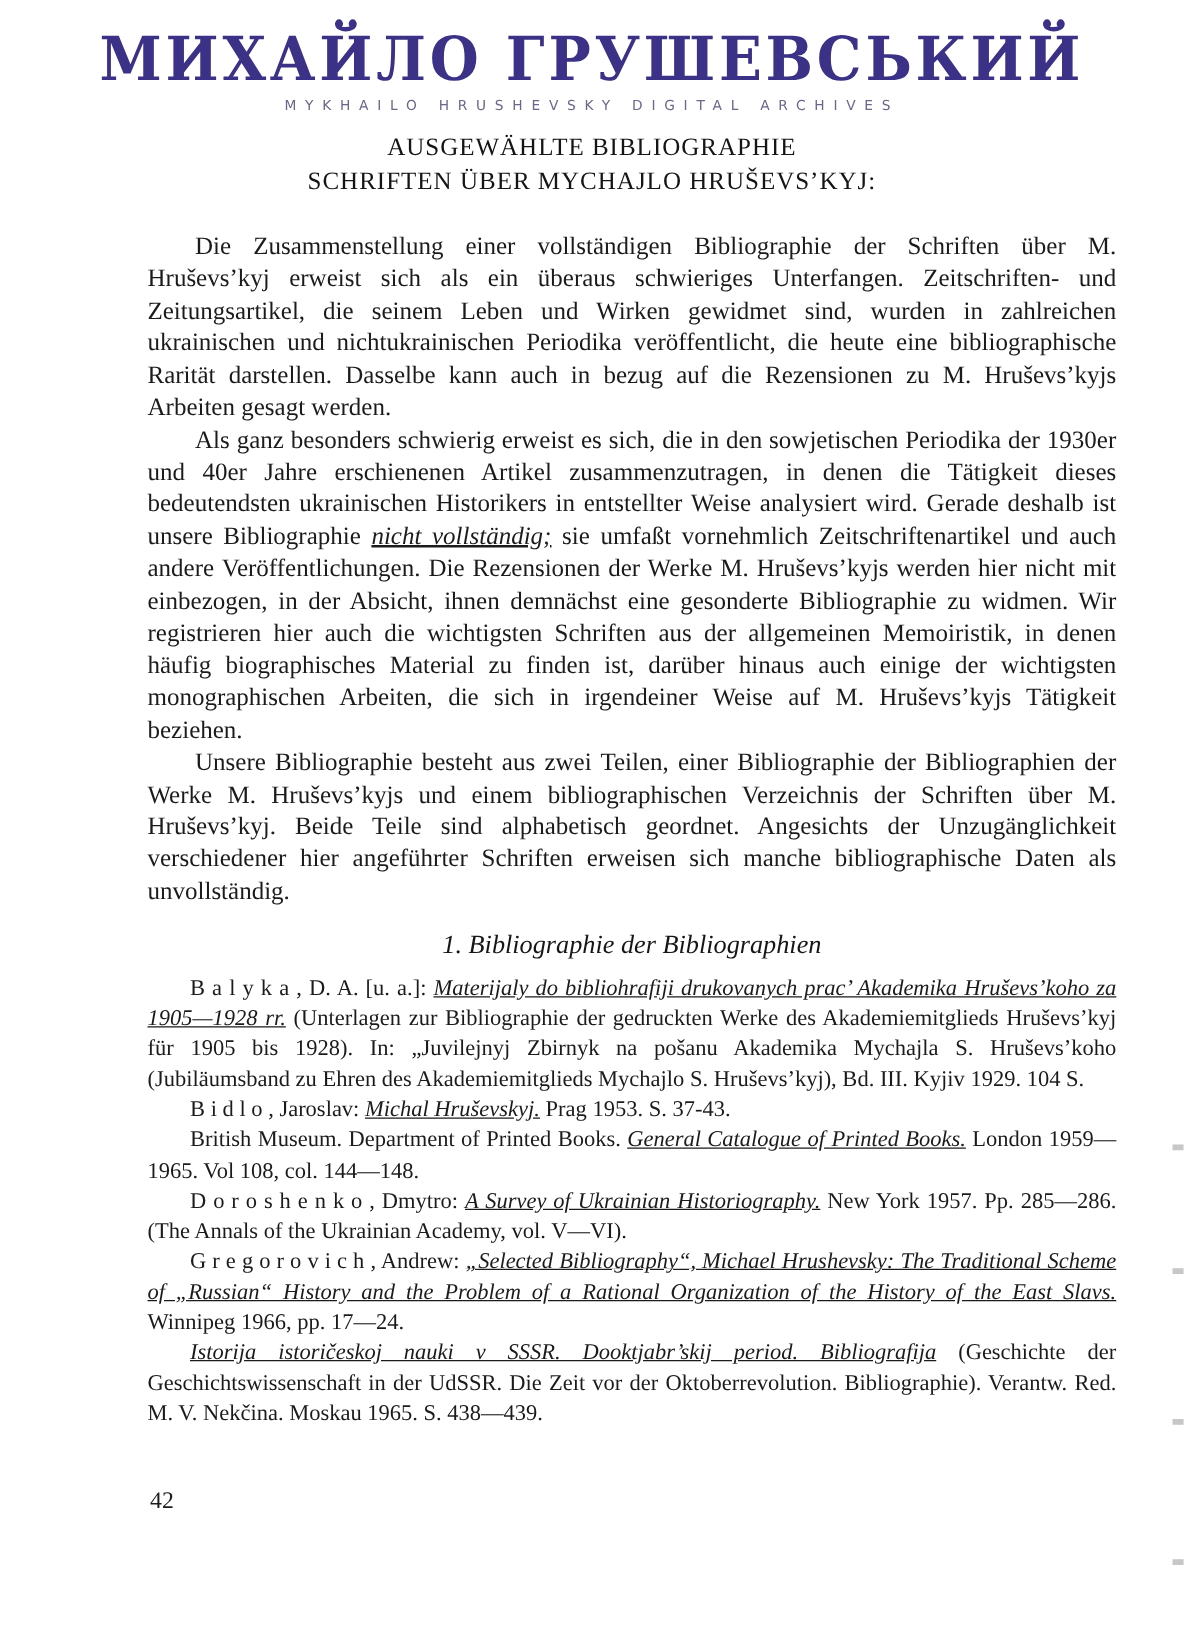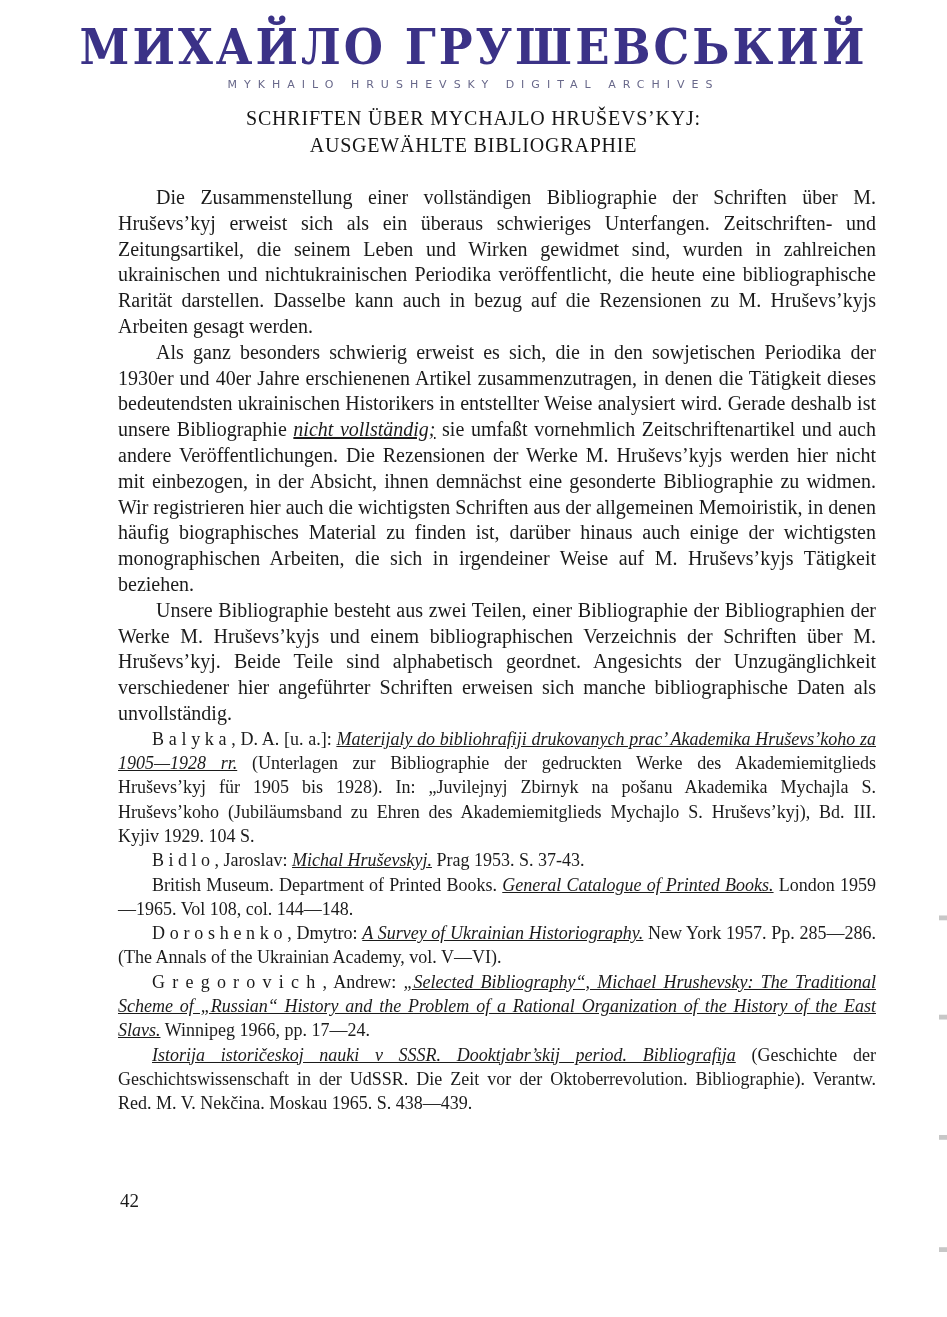--- a/index.html
+++ b/index.html
@@ -45,21 +45,21 @@
   }
   .doc-title {
     margin-top: 14px;
     text-align: center;
     font-size: 20px;
     line-height: 27px;
     letter-spacing: 0.8px;
     color: #151515;
   }
   .content {
-    margin: 26px 71px 0 118px; 
+    margin: 26px 54px 0 118px; 
     text-align: justify;
   }
   .intro-p {
     margin: 0;
     font-size: 20px;
     line-height: 25.8px;
     text-indent: 38px;
     hyphens: auto;
   }
   .section-heading {
@@ -93,30 +93,31 @@
 <div class="page">
 
   <div class="watermark">hrushevsky.nbuv.gov.ua</div>
 
   <header class="logo">
     <div class="logo-cyr">МИХАЙЛО ГРУШЕВСЬКИЙ</div>
     <div class="logo-lat">MYKHAILO HRUSHEVSKY DIGITAL ARCHIVES</div>
   </header>
 
   <div class="doc-title">
+    <div>AUSGEWÄHLTE BIBLIOGRAPHIE</div>
     <div>SCHRIFTEN ÜBER MYCHAJLO HRUŠEVS’KYJ:</div>
-    <div>AUSGEWÄHLTE BIBLIOGRAPHIE</div>
   </div>
 
   <main class="content">
 
     <p class="intro-p"><span>Die Zusammenstellung einer vollständigen Bibliographie der Schriften über M. Hruševs’kyj erweist sich als ein überaus schwieriges Unterfangen. Zeitschriften- und Zeitungsartikel, die seinem Leben und Wirken gewidmet sind, wurden in zahlreichen ukrainischen und nichtukrainischen Periodika veröffentlicht, die heute eine bibliographische Rarität darstellen. Dasselbe kann auch in bezug auf die Rezensionen zu M. Hruševs’kyjs Arbeiten gesagt werden.</span></p>
     <p class="intro-p"><span>Als ganz besonders schwierig erweist es sich, die in den sowjetischen Periodika der 1930er und 40er Jahre erschienenen Artikel zusammenzutragen, in denen die Tätigkeit dieses bedeutendsten ukrainischen Historikers in entstellter Weise analysiert wird. Gerade deshalb ist unsere Bibliographie </span><span class="it">nicht vollständig;</span><span> sie umfaßt vornehmlich Zeitschriftenartikel und auch andere Veröffentlichungen. Die Rezensionen der Werke M. Hruševs’kyjs werden hier nicht mit einbezogen, in der Absicht, ihnen demnächst eine gesonderte Bibliographie zu widmen. Wir registrieren hier auch die wichtigsten Schriften aus der allgemeinen Memoiristik, in denen häufig biographisches Material zu finden ist, darüber hinaus auch einige der wichtigsten monographischen Arbeiten, die sich in irgendeiner Weise auf M. Hruševs’kyjs Tätigkeit beziehen.</span></p>
     <p class="intro-p"><span>Unsere Bibliographie besteht aus zwei Teilen, einer Bibliographie der Bibliographien der Werke M. Hruševs’kyjs und einem bibliographischen Verzeichnis der Schriften über M. Hruševs’kyj. Beide Teile sind alphabetisch geordnet. Angesichts der Unzugänglichkeit verschiedener hier angeführter Schriften erweisen sich manche bibliographische Daten als unvollständig.</span></p>
 
+    <h2 class="section-heading">1. Bibliographie der Bibliographien</h2>
 
     <p class="entry"><span>B a l y k a , D. A. [u. a.]: </span><span class="it">Materijaly do bibliohrafiji drukovanych prac’ Akademika Hruševs’koho za 1905—1928 rr.</span><span> (Unterlagen zur Bibliographie der gedruckten Werke des Akademiemitglieds Hruševs’kyj für 1905 bis 1928). In: „Juvilejnyj Zbirnyk na pošanu Akademika Mychajla S. Hruševs’koho (Jubiläumsband zu Ehren des Akademiemitglieds Mychajlo S. Hruševs’kyj), Bd. III. Kyjiv 1929. 104 S.</span></p>
     <p class="entry"><span>B i d l o , Jaroslav: </span><span class="it">Michal Hruševskyj.</span><span> Prag 1953. S. 37-43.</span></p>
     <p class="entry"><span>British Museum. Department of Printed Books. </span><span class="it">General Catalogue of Printed Books.</span><span> London 1959—1965. Vol 108, col. 144—148.</span></p>
     <p class="entry"><span>D o r o s h e n k o , Dmytro: </span><span class="it">A Survey of Ukrainian Historiography.</span><span> New York 1957. Pp. 285—286. (The Annals of the Ukrainian Academy, vol. V—VI).</span></p>
     <p class="entry"><span>G r e g o r o v i c h , Andrew: </span><span class="it">„Selected Bibliography“, Michael Hrushevsky: The Traditional Scheme of „Russian“ History and the Problem of a Rational Organization of the History of the East Slavs.</span><span> Winnipeg 1966, pp. 17—24.</span></p>
     <p class="entry"><span class="it">Istorija istoričeskoj nauki v SSSR. Dooktjabr’skij period. Bibliografija</span><span> (Geschichte der Geschichtswissenschaft in der UdSSR. Die Zeit vor der Oktoberrevolution. Bibliographie). Verantw. Red. M. V. Nekčina. Moskau 1965. S. 438—439.</span></p>
 
   </main>
 

